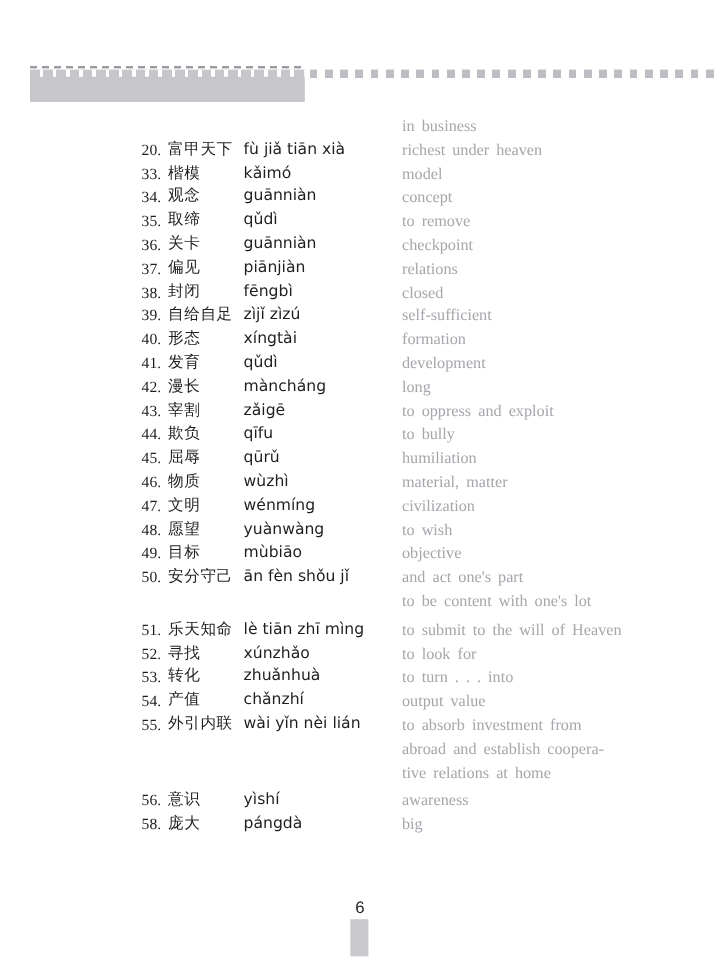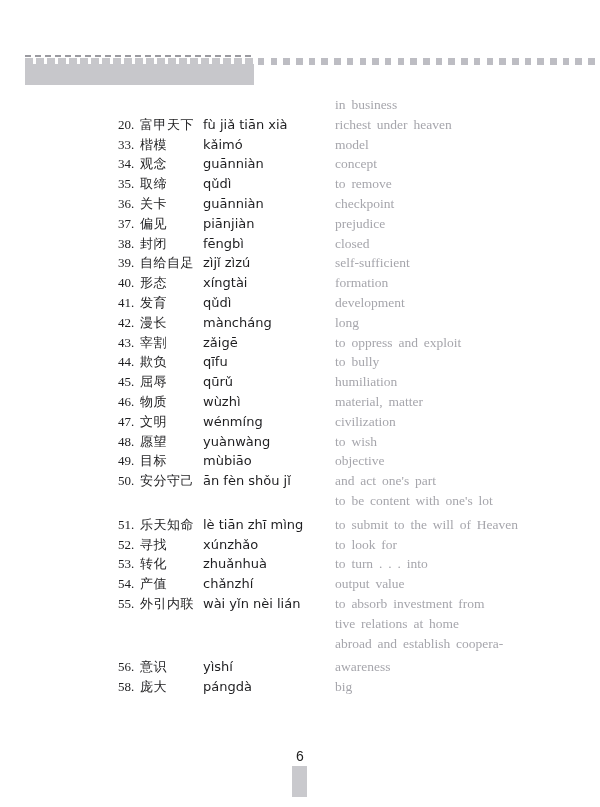--- a/index.html
+++ b/index.html
@@ -191,21 +191,21 @@
       <span class="c-pinyin">guānniàn</span>
       <span class="c-english">
           <span class="eline">checkpoint</span>
         </span>
     </div>
       <div class="vrow">
       <span class="c-num">37.</span>
       <span class="c-hanzi">偏见</span>
       <span class="c-pinyin">piānjiàn</span>
       <span class="c-english">
-          <span class="eline">prejudice</span>
+          <span class="eline">relations</span>
         </span>
     </div>
       <div class="vrow">
       <span class="c-num">38.</span>
       <span class="c-hanzi">封闭</span>
       <span class="c-pinyin">fēngbì</span>
       <span class="c-english">
           <span class="eline">closed</span>
         </span>
     </div>
@@ -337,22 +337,22 @@
       <span class="c-english">
           <span class="eline">output value</span>
         </span>
     </div>
       <div class="vrow">
       <span class="c-num">55.</span>
       <span class="c-hanzi">外引内联</span>
       <span class="c-pinyin">wài yǐn nèi lián</span>
       <span class="c-english">
           <span class="eline">to absorb investment from</span>
+          <span class="eline">abroad and establish coopera-</span>
           <span class="eline">tive relations at home</span>
-          <span class="eline">abroad and establish coopera-</span>
         </span>
     </div>
       <div class="vrow group-break">
       <span class="c-num">56.</span>
       <span class="c-hanzi">意识</span>
       <span class="c-pinyin">yìshí</span>
       <span class="c-english">
           <span class="eline">awareness</span>
         </span>
     </div>

